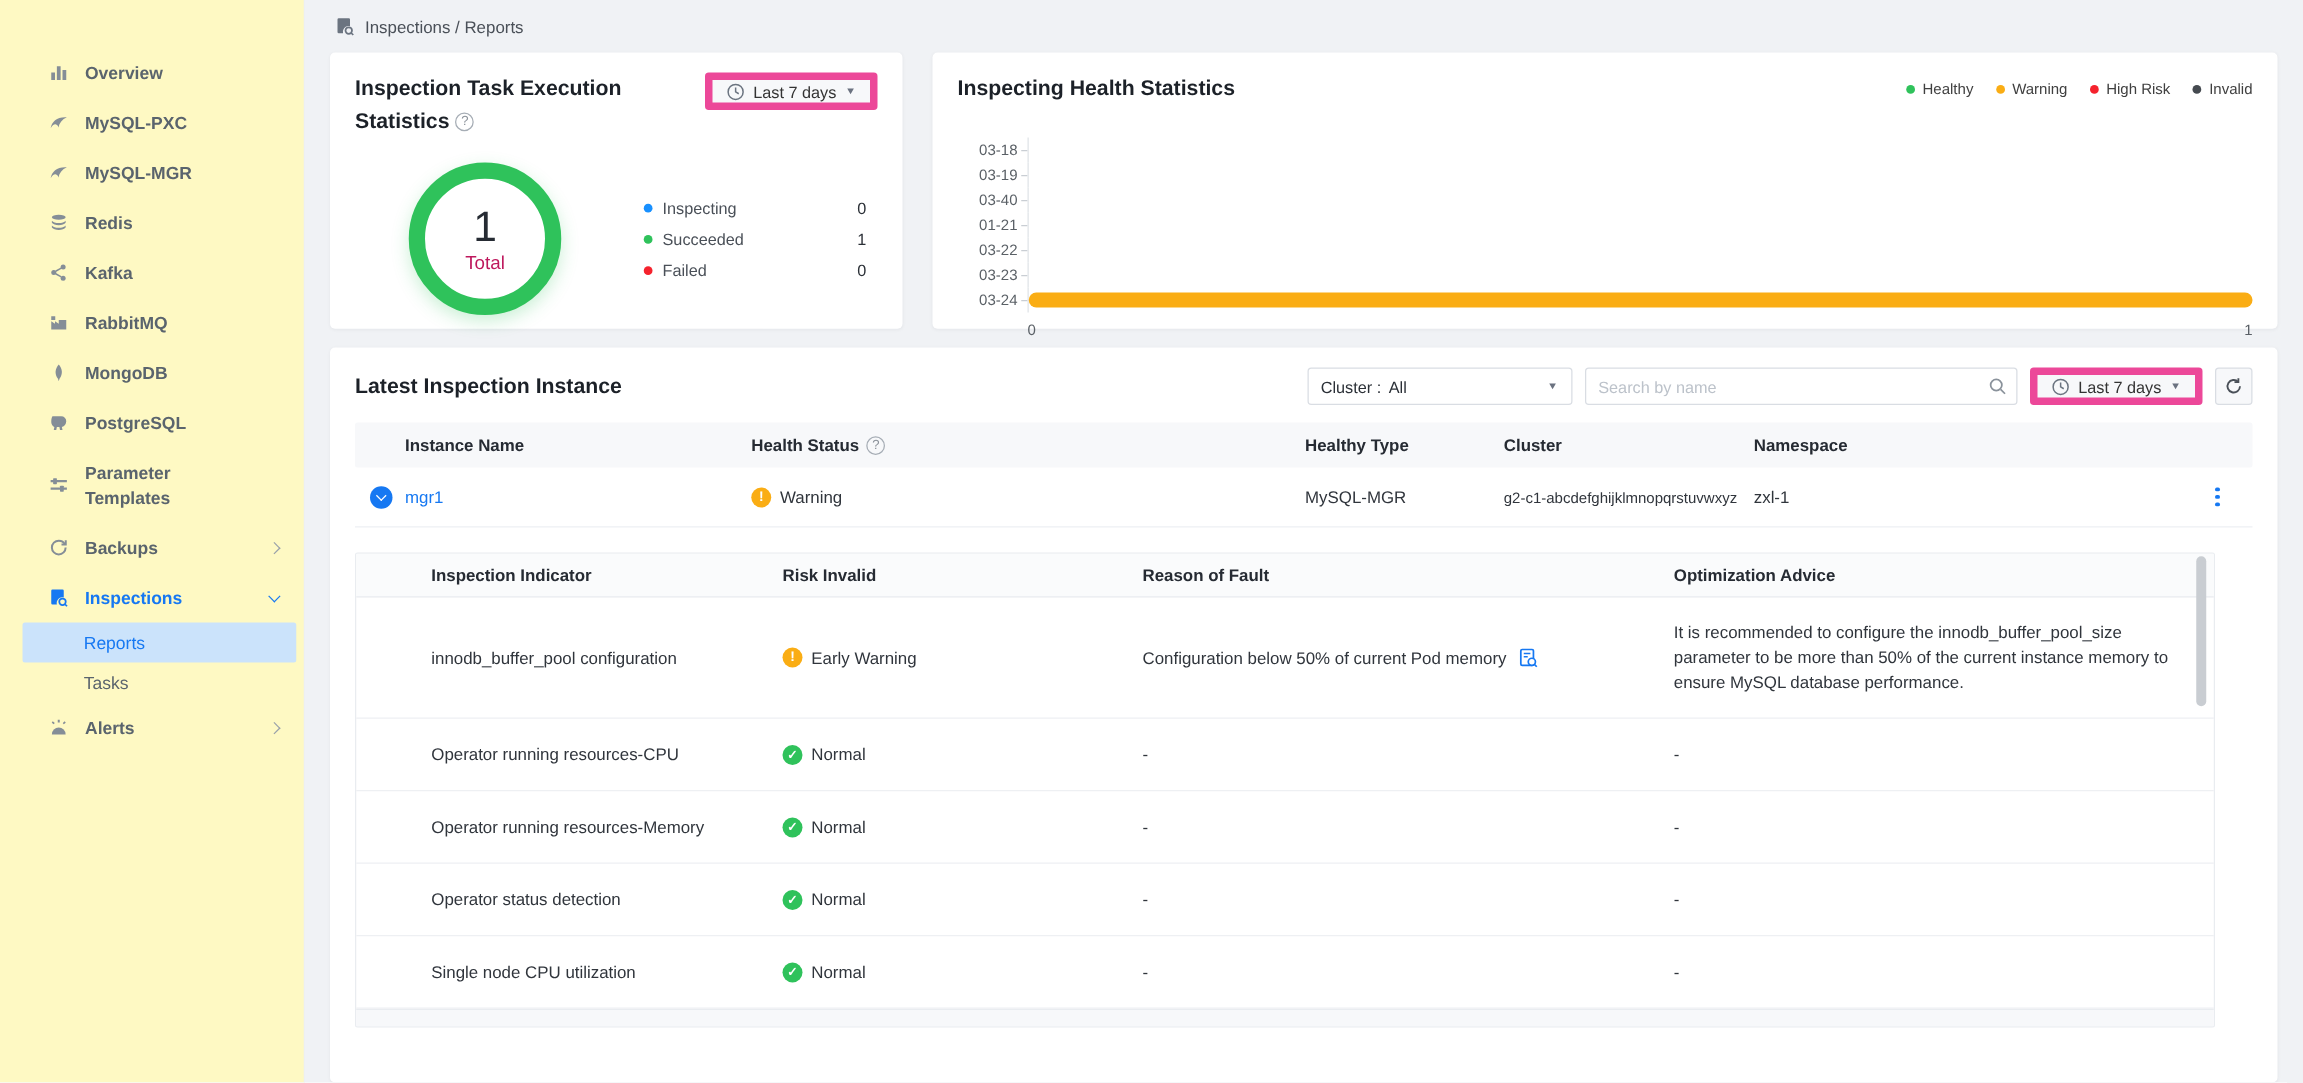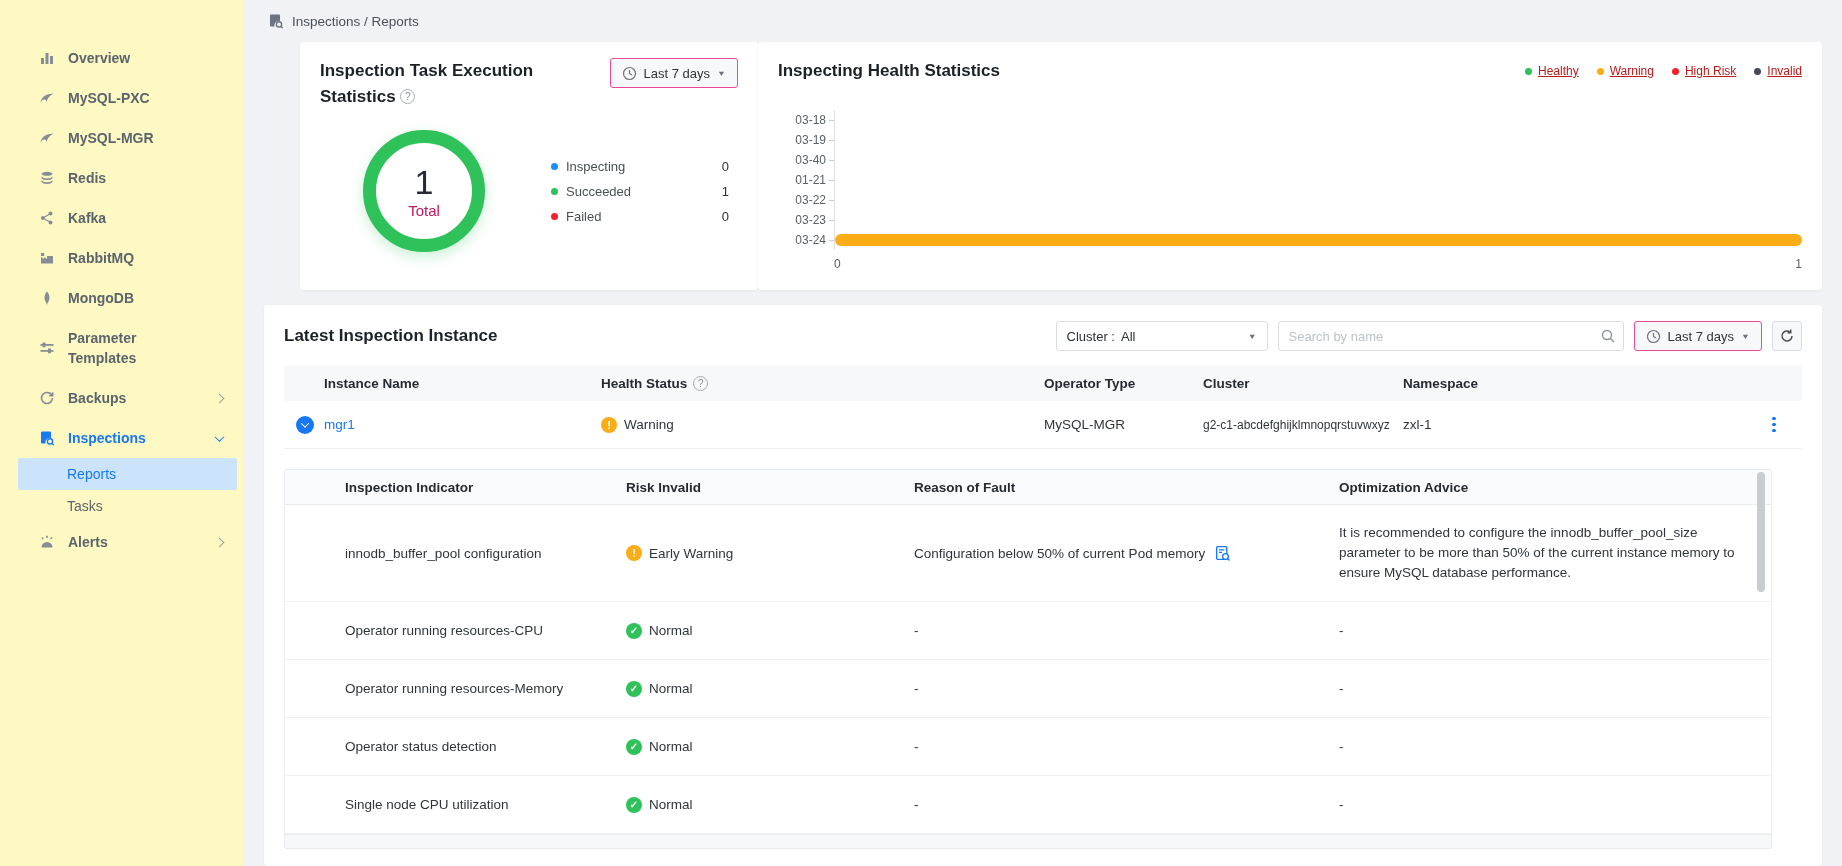--- a/index.html
+++ b/index.html
@@ -22,51 +22,51 @@
   .chev.down  { transform:rotate(45deg) translate(-1px,-1px); border-color:#1678f2; }
   .side-sub { padding:8px 18px 8px 67px; font-size:14px; color:#5a646d; cursor:pointer; }
   .side-sub.selected { background:#cbe3fb; color:#1678f2; margin:0 6px 0 18px; padding-left:49px; border-radius:2px; }
 
   
   .main { flex:1; display:flex; flex-direction:column; padding:0 20px; overflow:hidden; }
   .breadcrumb { height:42px; flex:none; display:flex; align-items:center; gap:8px; font-size:13.5px; color:#4a5058; padding-left:4px; }
   .breadcrumb .bc-icon { width:16px; height:16px; color:#6b7480; display:inline-flex; }
   .breadcrumb .bc-icon svg { width:16px; height:16px; }
 
-  .cards-row { display:flex; gap:0; height:248px; flex:none;margin-left:36px; }
+  .cards-row { display:flex; gap:24px; height:221px; flex:none; }
   .card { background:#fff; border-radius:4px; box-shadow:0 1px 3px rgba(16,24,40,.05); }
   .card-task { width:458px; flex:none; padding:16px 20px; }
   .card-health { flex:1; padding:16px 20px; }
   .card-title { font-size:17px; font-weight:700; color:#1c2128; line-height:26px; }
   .card-head { display:flex; justify-content:space-between; align-items:flex-start; }
   .card-task .card-title { width:230px; }
 
   .help { display:inline-flex; width:15px; height:15px; border:1px solid #a6adb5; border-radius:50%;
           color:#8b929a; font-size:10.5px; align-items:center; justify-content:center; font-weight:400;
           vertical-align:2px; cursor:pointer; }
 
   .range-box { display:inline-flex; align-items:center; gap:7px; height:30px; padding:0 11px; background:#f7f8fa;
-               border:1px solid #ec4899; border-radius:3px; font-size:13px; color:#333; cursor:pointer; flex:none; }
+               border:6px solid #ec4899; border-radius:3px; font-size:13px; color:#333; cursor:pointer; flex:none; }
   .range-box .ricon { display:inline-flex; color:#6b7480; }
   .caret { font-size:9px; color:#6b7280; transform:scaleY(.85); }
 
   
   .task-body { display:flex; align-items:center; margin-top:20px; }
   .donut { width:122px; height:122px; border:13px solid #2fc25b; border-radius:50%; margin-left:43px;
            display:flex; flex-direction:column; align-items:center; justify-content:center;
            box-shadow:0 5px 14px rgba(47,194,91,.25); background:#fff; }
   .donut-val { font-size:34px; color:#262b33; line-height:36px; }
   .donut-lab { font-size:15px; color:#be185d; margin-top:2px; }
   .task-legend { margin-left:66px; width:178px; }
   .tl-row { display:flex; align-items:center; height:25px; font-size:13px; color:#4a5058; }
   .tl-dot { width:7px; height:7px; border-radius:50%; margin-right:8px; flex:none; }
   .tl-val { margin-left:auto; color:#2b3037; }
 
   
-  .hlegend { display:flex; gap:18px; align-items:center; font-size:12px; color:#b91c1c; margin-top:6px;text-decoration:underline; }
+  .hlegend { display:flex; gap:18px; align-items:center; font-size:12px; color:#404040; margin-top:6px; }
   .hl-item { display:flex; align-items:center; gap:6px; cursor:pointer; }
   .hl-dot { width:7px; height:7px; border-radius:50%; flex:none; }
   .hchart { margin-top:26px; }
   .hrow { display:flex; align-items:center; height:20px; }
   .hlabel { width:48px; text-align:right; font-size:12px; color:#5a6066; flex:none; }
   .htick { width:5px; height:1px; background:#c9ced4; flex:none; margin-left:3px; }
   .htrack { flex:1; height:100%; border-left:1px solid #dfe3e8; display:flex; align-items:center; }
   .hbar { height:12px; border-radius:6px; }
   .hx { display:flex; justify-content:space-between; margin-left:56px; font-size:12px; color:#5a6066; margin-top:7px; }
 
@@ -183,20 +183,28 @@
         <span class="sicon">
           <svg viewBox="0 0 16 16" fill="currentColor">
             <path d="M8 1.5c2.8 3 3.6 7.5.6 11.5L8 15l-.6-2C4.4 9 5.2 4.5 8 1.5z"></path>
           </svg>
         </span>
         <span class="slabel">MongoDB</span>
       </div>
       <div class="side-item">
         <span class="sicon">
           <svg viewBox="0 0 16 16" fill="currentColor">
+            <path d="M3 3h7a4 4 0 0 1 4 4c0 2.5-1.5 4-3.5 4.5l.5 2.5h-2l-.5-2.5h-2L6 14H4l.5-2.5C3 10.8 2 9.3 2 7.5 2 5 2.5 3.8 3 3z"></path>
+          </svg>
+        </span>
+        <span class="slabel">PostgreSQL</span>
+      </div>
+      <div class="side-item">
+        <span class="sicon">
+          <svg viewBox="0 0 16 16" fill="currentColor">
             <rect x="1.5" y="4" width="13" height="1.8"></rect>
             <rect x="3.5" y="2.5" width="3" height="4.8" rx=".5"></rect>
             <rect x="1.5" y="10" width="13" height="1.8"></rect>
             <rect x="9" y="8.5" width="3" height="4.8" rx=".5"></rect>
           </svg>
         </span>
         <span class="slabel">Parameter Templates</span>
       </div>
       <div class="side-item">
         <span class="sicon">
@@ -403,21 +411,21 @@
       </div>
 
       <div class="table">
         <div class="tgrid t-head">
           <div></div>
           <div>Instance Name</div>
           <div>
               <span>Health Status</span>
               <span class="help">?</span>
             </div>
-          <div>Operator Type</div>
+          <div>Healthy Type</div>
           <div>Cluster</div>
           <div>Namespace</div>
           <div></div>
         </div>
 
         <div class="tgrid t-row">
           <div><span class="expand-btn">
                 <i></i>
               </span></div>
           <div><span class="link">mgr1</span></div>

